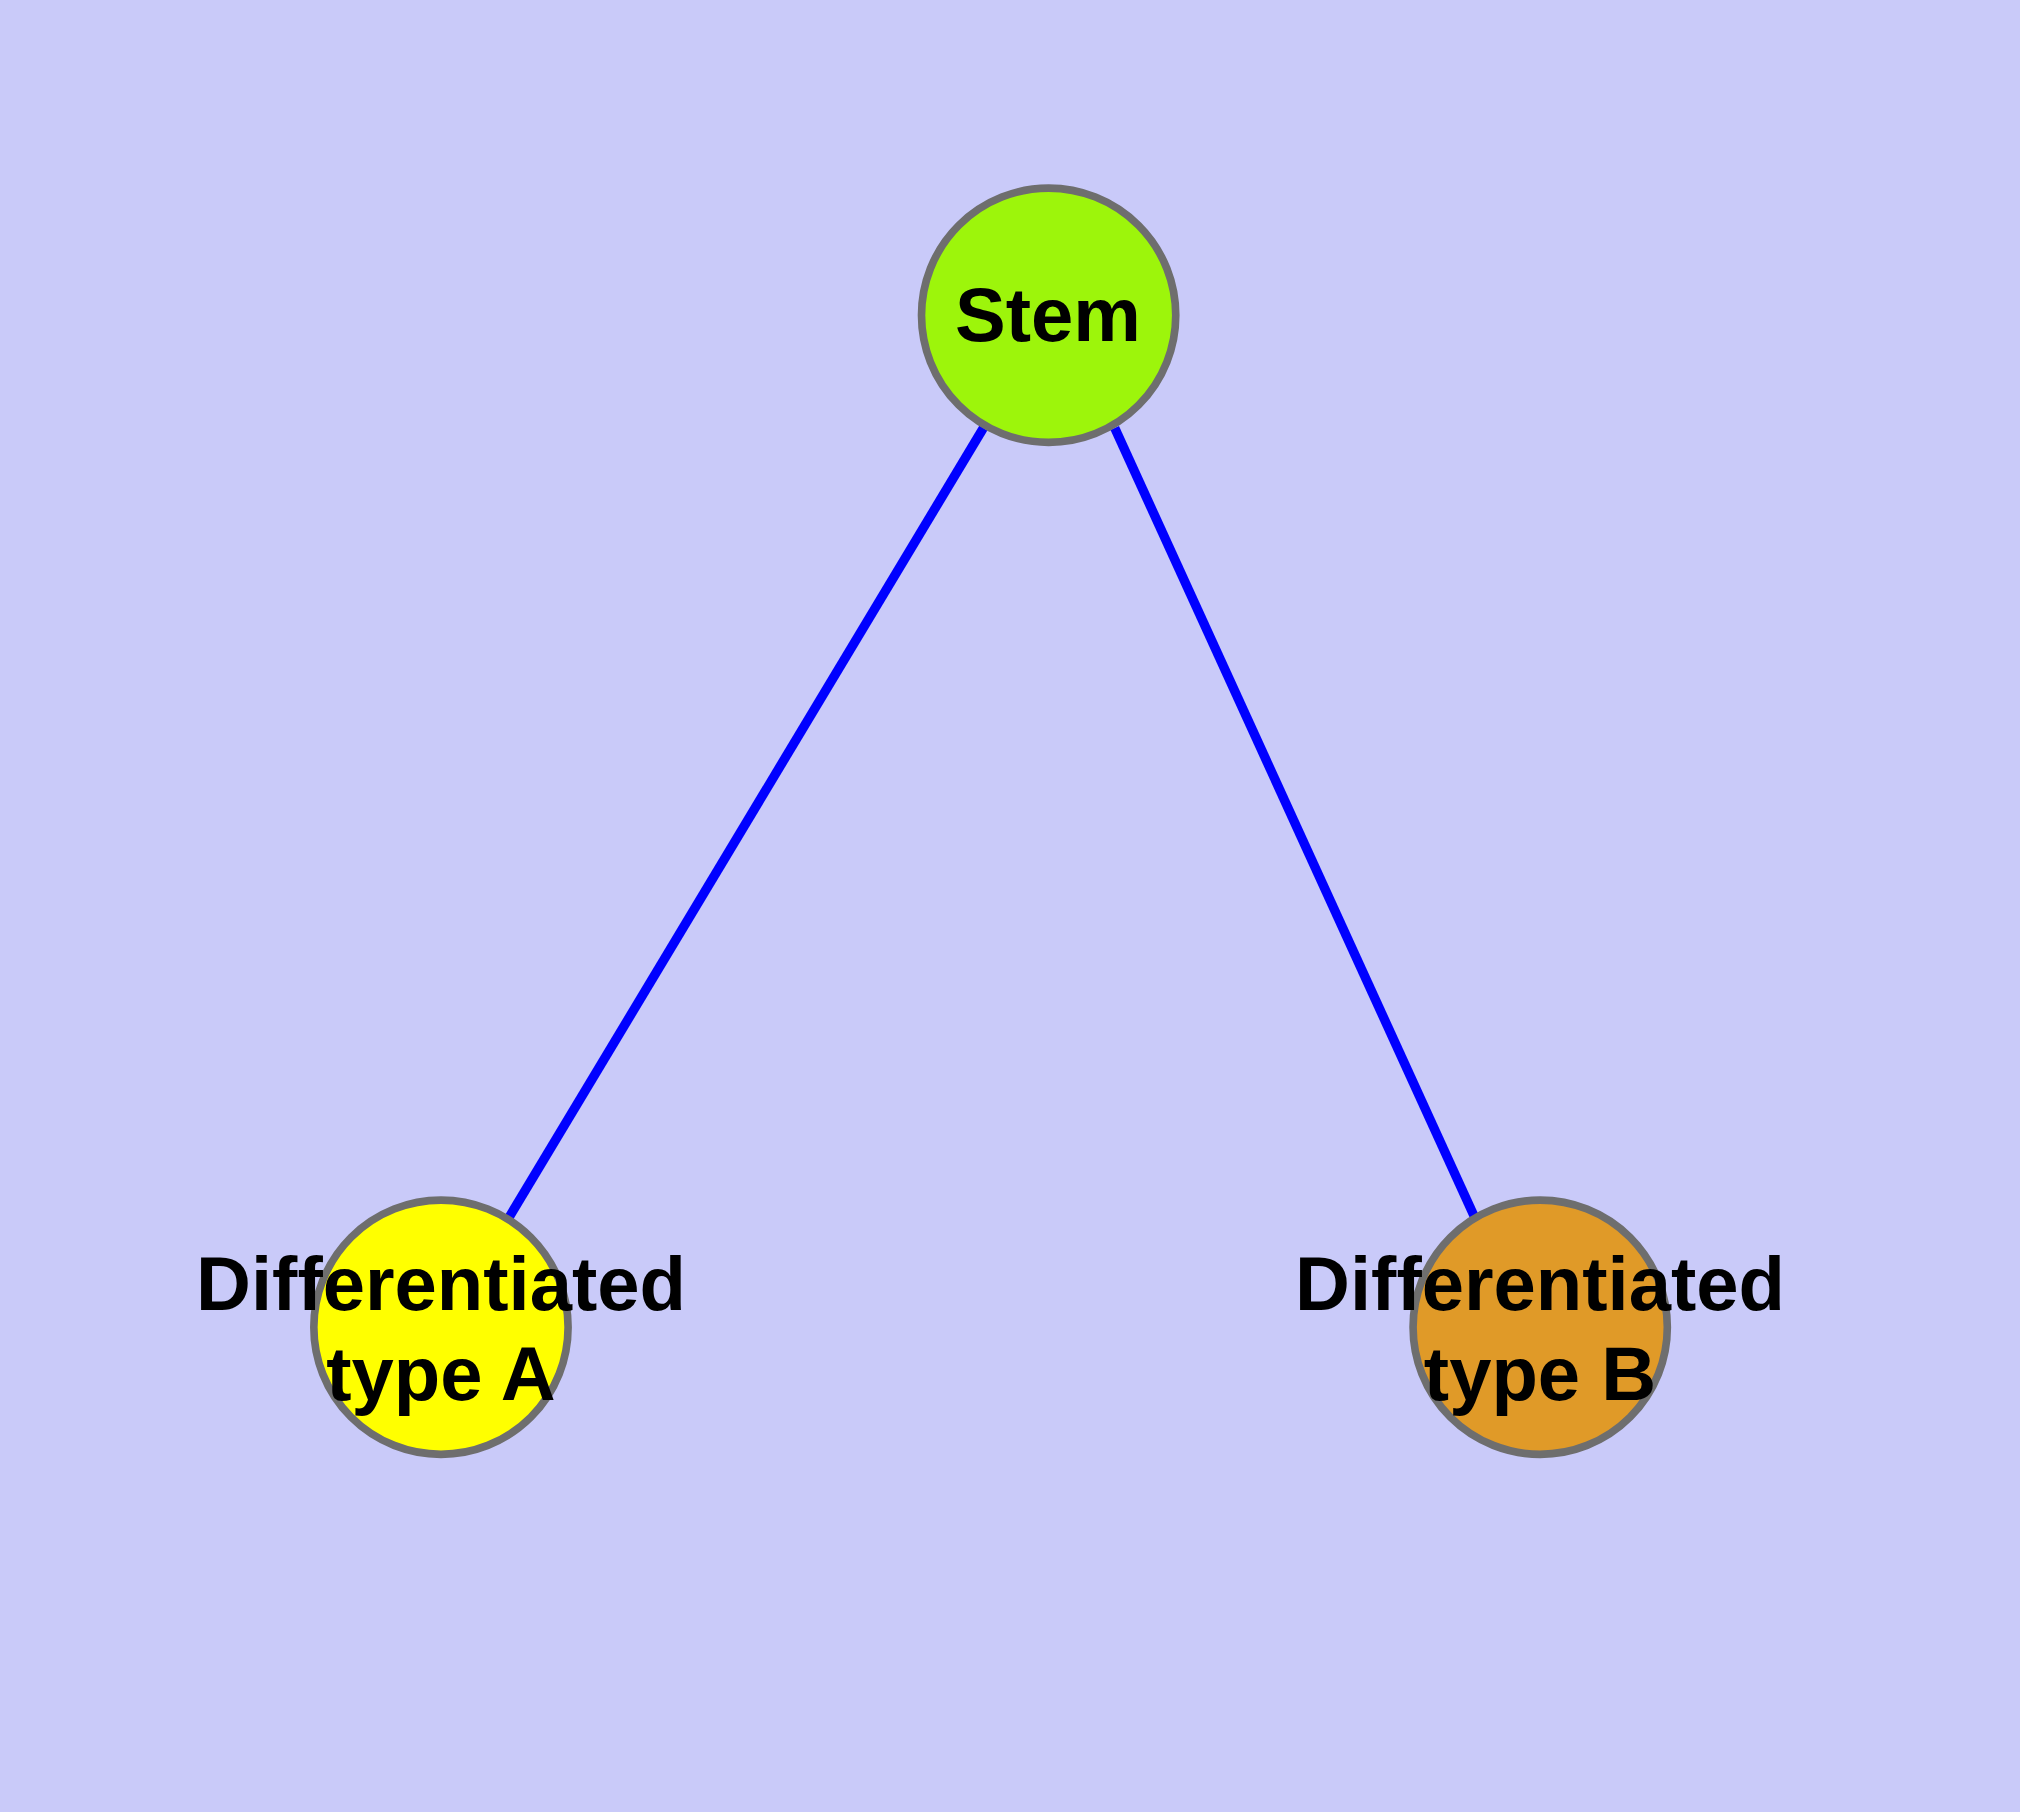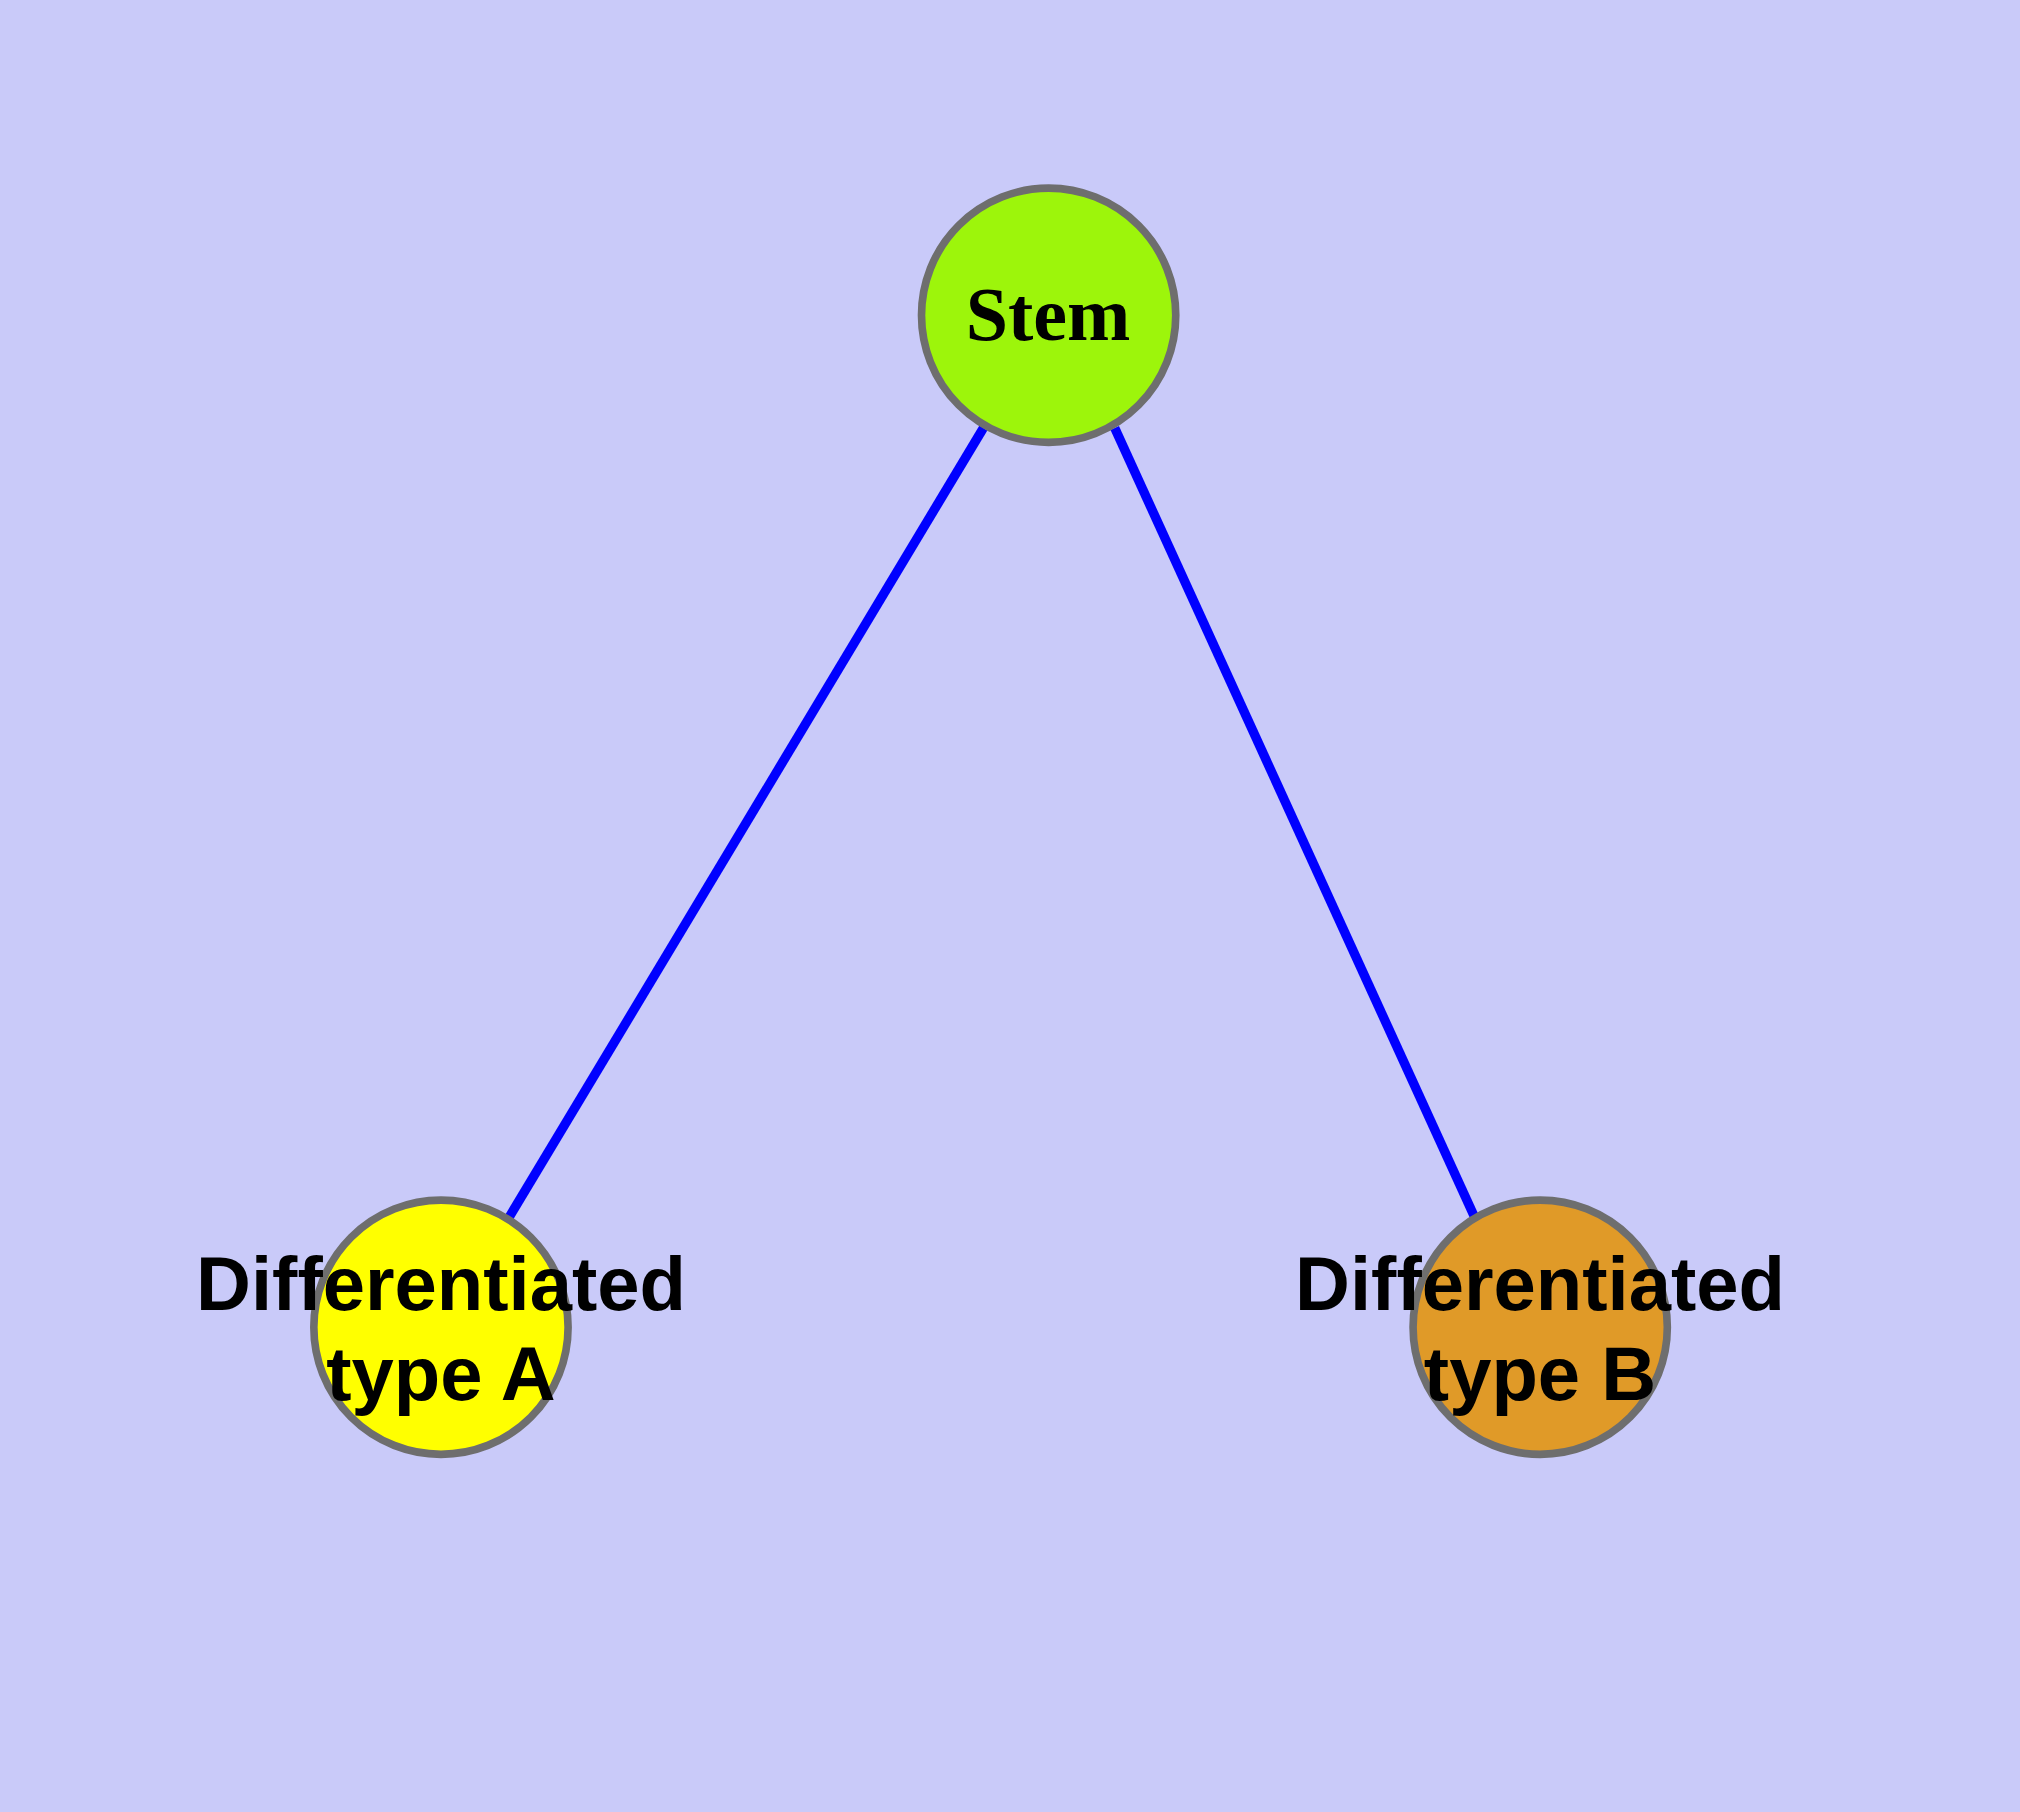--- a/index.html
+++ b/index.html
@@ -43,21 +43,20 @@
     line-height: 1.18;
     white-space: pre;
     pointer-events: none;
     -webkit-font-smoothing: antialiased;
   }
   #label-stem {
     left: 1048px;
     top: 315px;
     transform: translate(-50%, -50%);
     font-size: 76px;
-    font-family: Liberation Serif, serif;
   }
   #label-type-a {
     left: 441px;
     top: 1329px;
     transform: translate(-50%, -50%);
     font-size: 76px;
   }
   #label-type-b {
     left: 1540px;
     top: 1329px;

